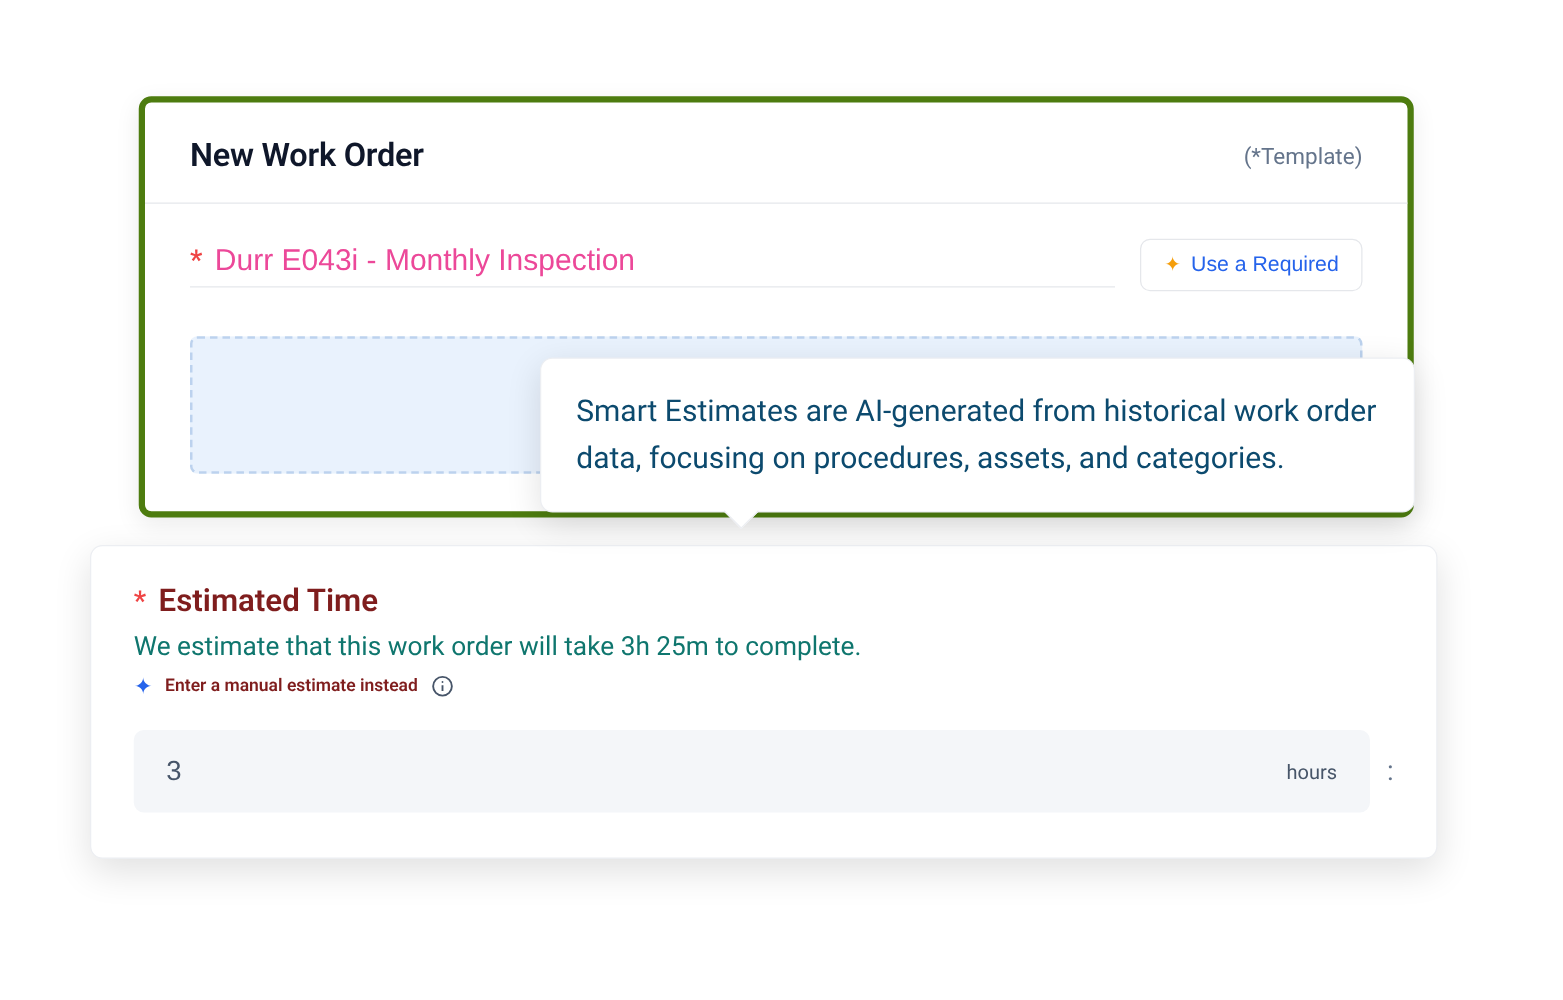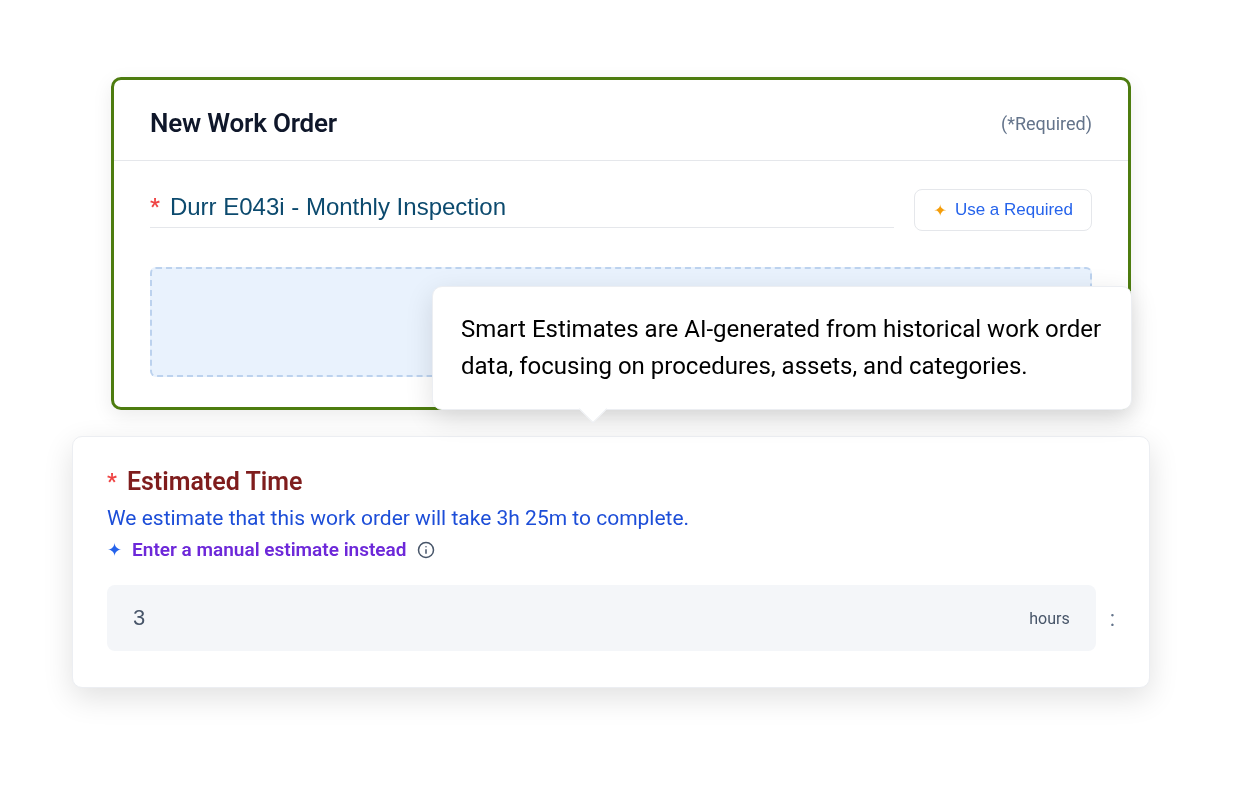--- a/index.html
+++ b/index.html
@@ -12,21 +12,21 @@
     overflow: hidden;
   }
 
   
   .card-top {
     position: absolute;
     left: 111px;
     top: 77px;
     width: 1020px;
     background: #ffffff;
-    border: 3px solid #4d7c0f;
+    border: 5px solid #4d7c0f;
     border-radius: 10px;
     box-shadow: 0 6px 20px rgba(0,0,0,0.08);
     padding: 0;
   }
   .card-top-header {
     display: flex;
     justify-content: space-between;
     align-items: center;
     padding: 28px 36px 22px 36px;
     border-bottom: 1px solid #e5e7eb;
@@ -60,21 +60,21 @@
   .req-star {
     color: #ef4444;
     font-size: 22px;
     font-weight: 600;
   }
   .title-input {
     border: none;
     outline: none;
     font-size: 24px;
     font-weight: 500;
-    color: #0c4a6e;
+    color: #ec4899;
     background: transparent;
     flex: 1;
   }
   .template-btn {
     display: inline-flex;
     align-items: center;
     gap: 8px;
     border: 1px solid #e5e7eb;
     border-radius: 8px;
     padding: 10px 18px;
@@ -114,36 +114,36 @@
     gap: 10px;
     margin-bottom: 10px;
   }
   .est-title {
     font-size: 25px;
     font-weight: 600;
     color: #7f1d1d;
   }
   .est-sub {
     font-size: 21px;
-    color: #1d4ed8;
+    color: #0f766e;
     margin-bottom: 8px;
   }
   .manual-row {
     display: inline-flex;
     align-items: center;
     gap: 10px;
     margin-bottom: 24px;
   }
   .manual-row .spark {
     color: #2563eb;
     font-size: 18px;
   }
   .manual-link {
-    color: #6d28d9;
-    font-size: 19px;
+    color: #7f1d1d;
+    font-size: 14px;
     font-weight: 600;
     text-decoration: none;
     cursor: pointer;
   }
   .info-icon {
     width: 20px;
     height: 20px;
     display: inline-flex;
     align-items: center;
     justify-content: center;
@@ -186,42 +186,42 @@
     left: 432px;
     top: 286px;
     width: 700px;
     background: #ffffff;
     border: 1px solid #eceef2;
     border-radius: 10px;
     box-shadow: 0 8px 28px rgba(0,0,0,0.12);
     padding: 24px 28px;
     font-size: 24px;
     line-height: 1.55;
-    color: #000000;
+    color: #0c4a6e;
     z-index: 50;
   }
   .tooltip-arrow {
     position: absolute;
     bottom: -10px;
     left: 150px;
     width: 20px;
     height: 20px;
     background: #ffffff;
     border-left: 1px solid #eceef2;
     border-bottom: 1px solid #eceef2;
     transform: rotate(-45deg);
   }
 </style>
 </head>
 <body>
 
 <div class="card-top">
   <div class="card-top-header">
     <div class="card-top-title">New Work Order</div>
-    <div class="required-label">(*Required)</div>
+    <div class="required-label">(*Template)</div>
   </div>
   <div class="card-top-body">
     <div class="title-row">
       <div class="title-input-wrap">
         <span class="req-star">*</span>
         <input class="title-input" type="text" value="Durr E043i - Monthly Inspection" style="">
       </div>
       <button class="template-btn">
         <span class="spark">✦</span>
         <span>Use a Required</span>

